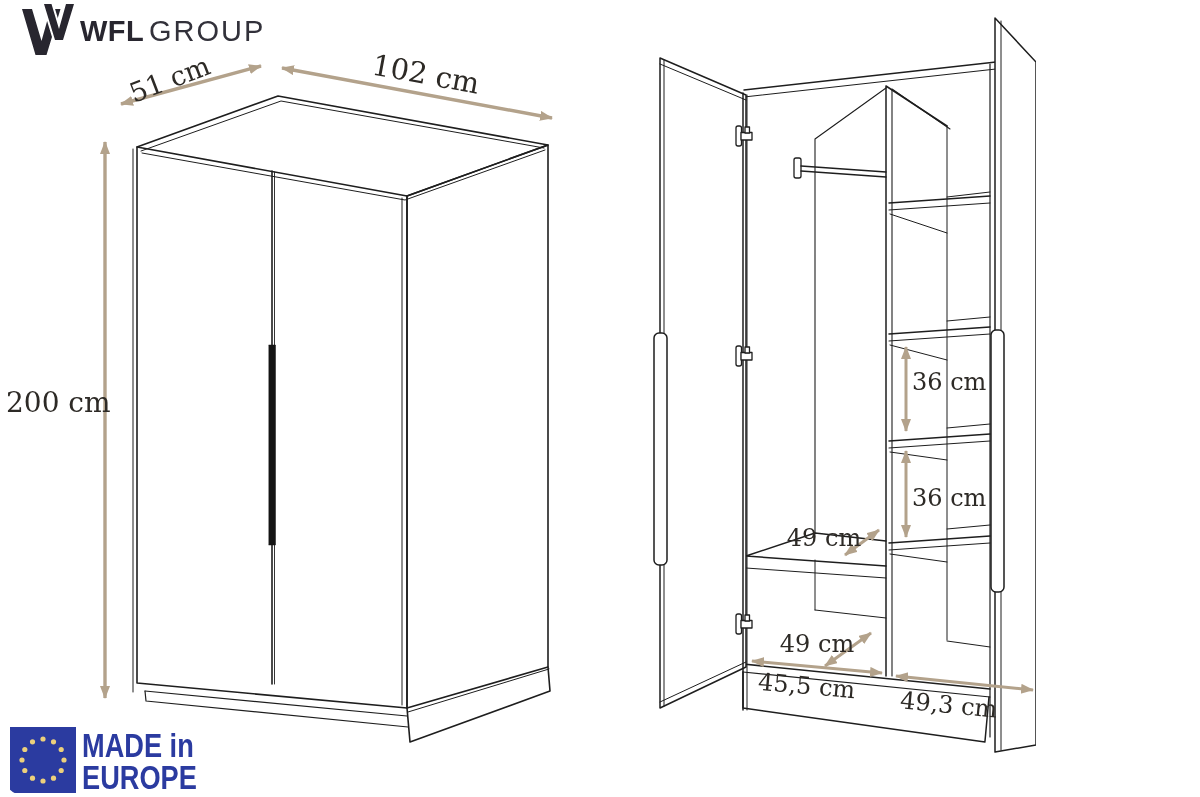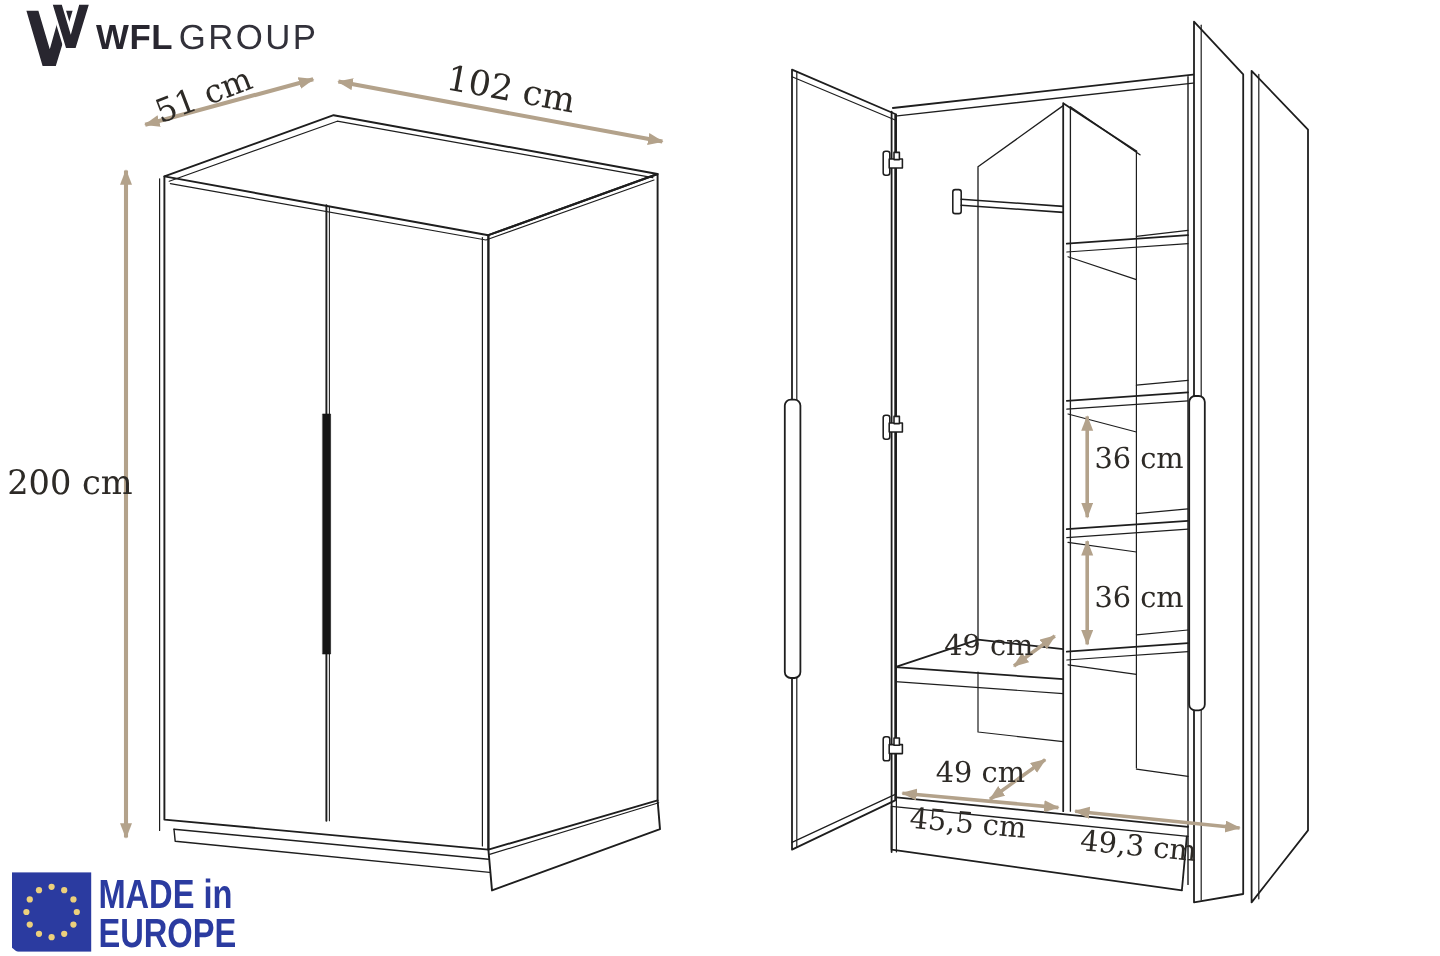--- a/index.html
+++ b/index.html
@@ -1,16 +1,16 @@
 <!DOCTYPE html>
 <html><head>
 <meta charset="utf-8">
 <style>
   html,body{margin:0;padding:0;background:#ffffff;}
-  .canvas{position:relative;width:1200px;height:797px;background:#ffffff;overflow:hidden;
+  .canvas{position:relative;width:1036px;height:797px;background:#ffffff;overflow:hidden;
           font-family:"DejaVu Serif", serif;border-radius:29px;}
   svg{display:block;}
   .dim-label{fill:#2d2a26;font-family:"DejaVu Serif", serif;}
   .logo-bold{fill:#28262f;font-family:"Liberation Sans", sans-serif;font-weight:700;letter-spacing:.5px;}
   .logo-light{fill:#32313a;font-family:"Liberation Sans", sans-serif;font-weight:400;letter-spacing:2px;}
   .badge-text{fill:#2b3ba0;font-family:"Liberation Sans", sans-serif;font-weight:700;}
 </style>
 </head>
 <body>
 

